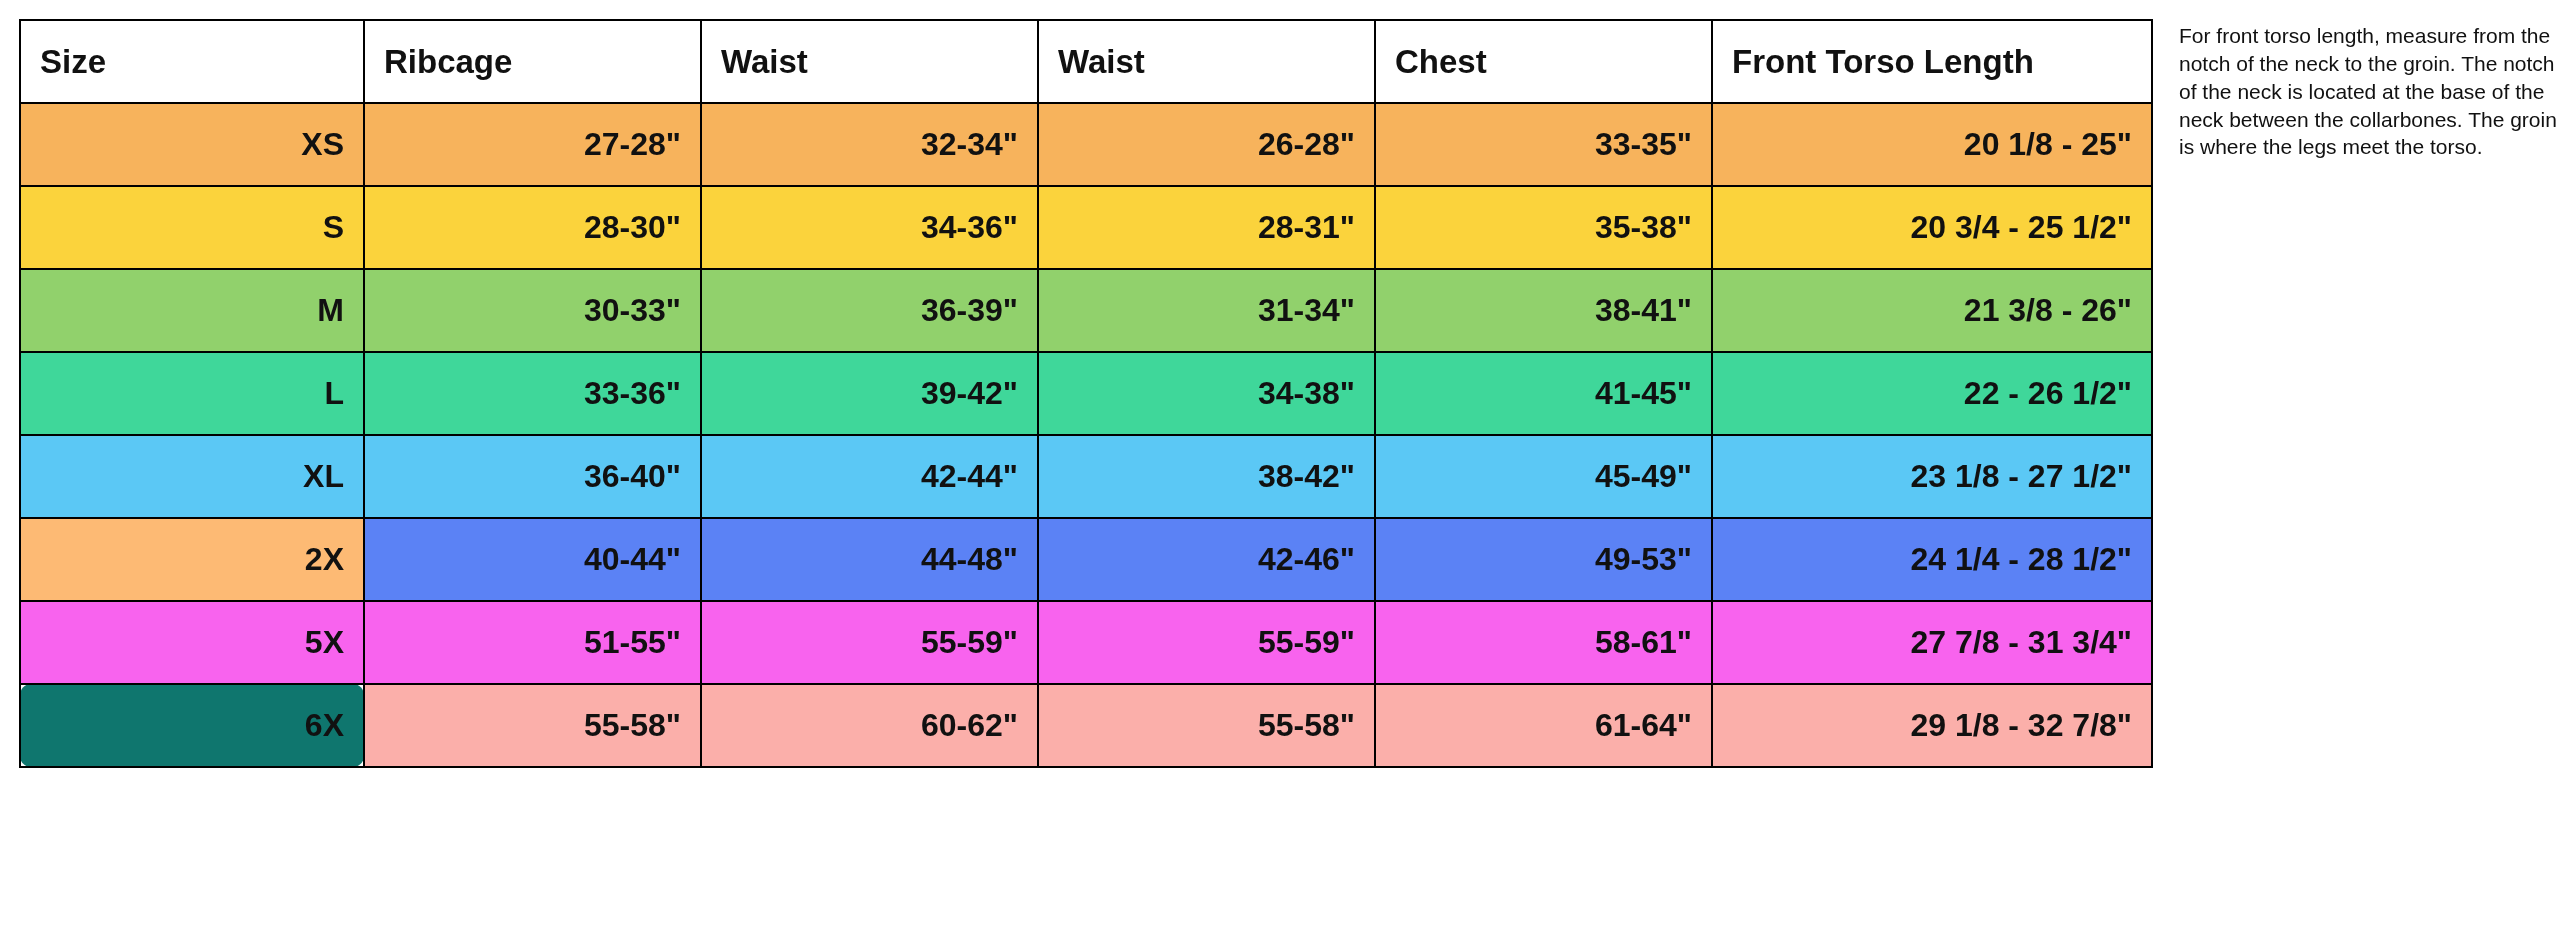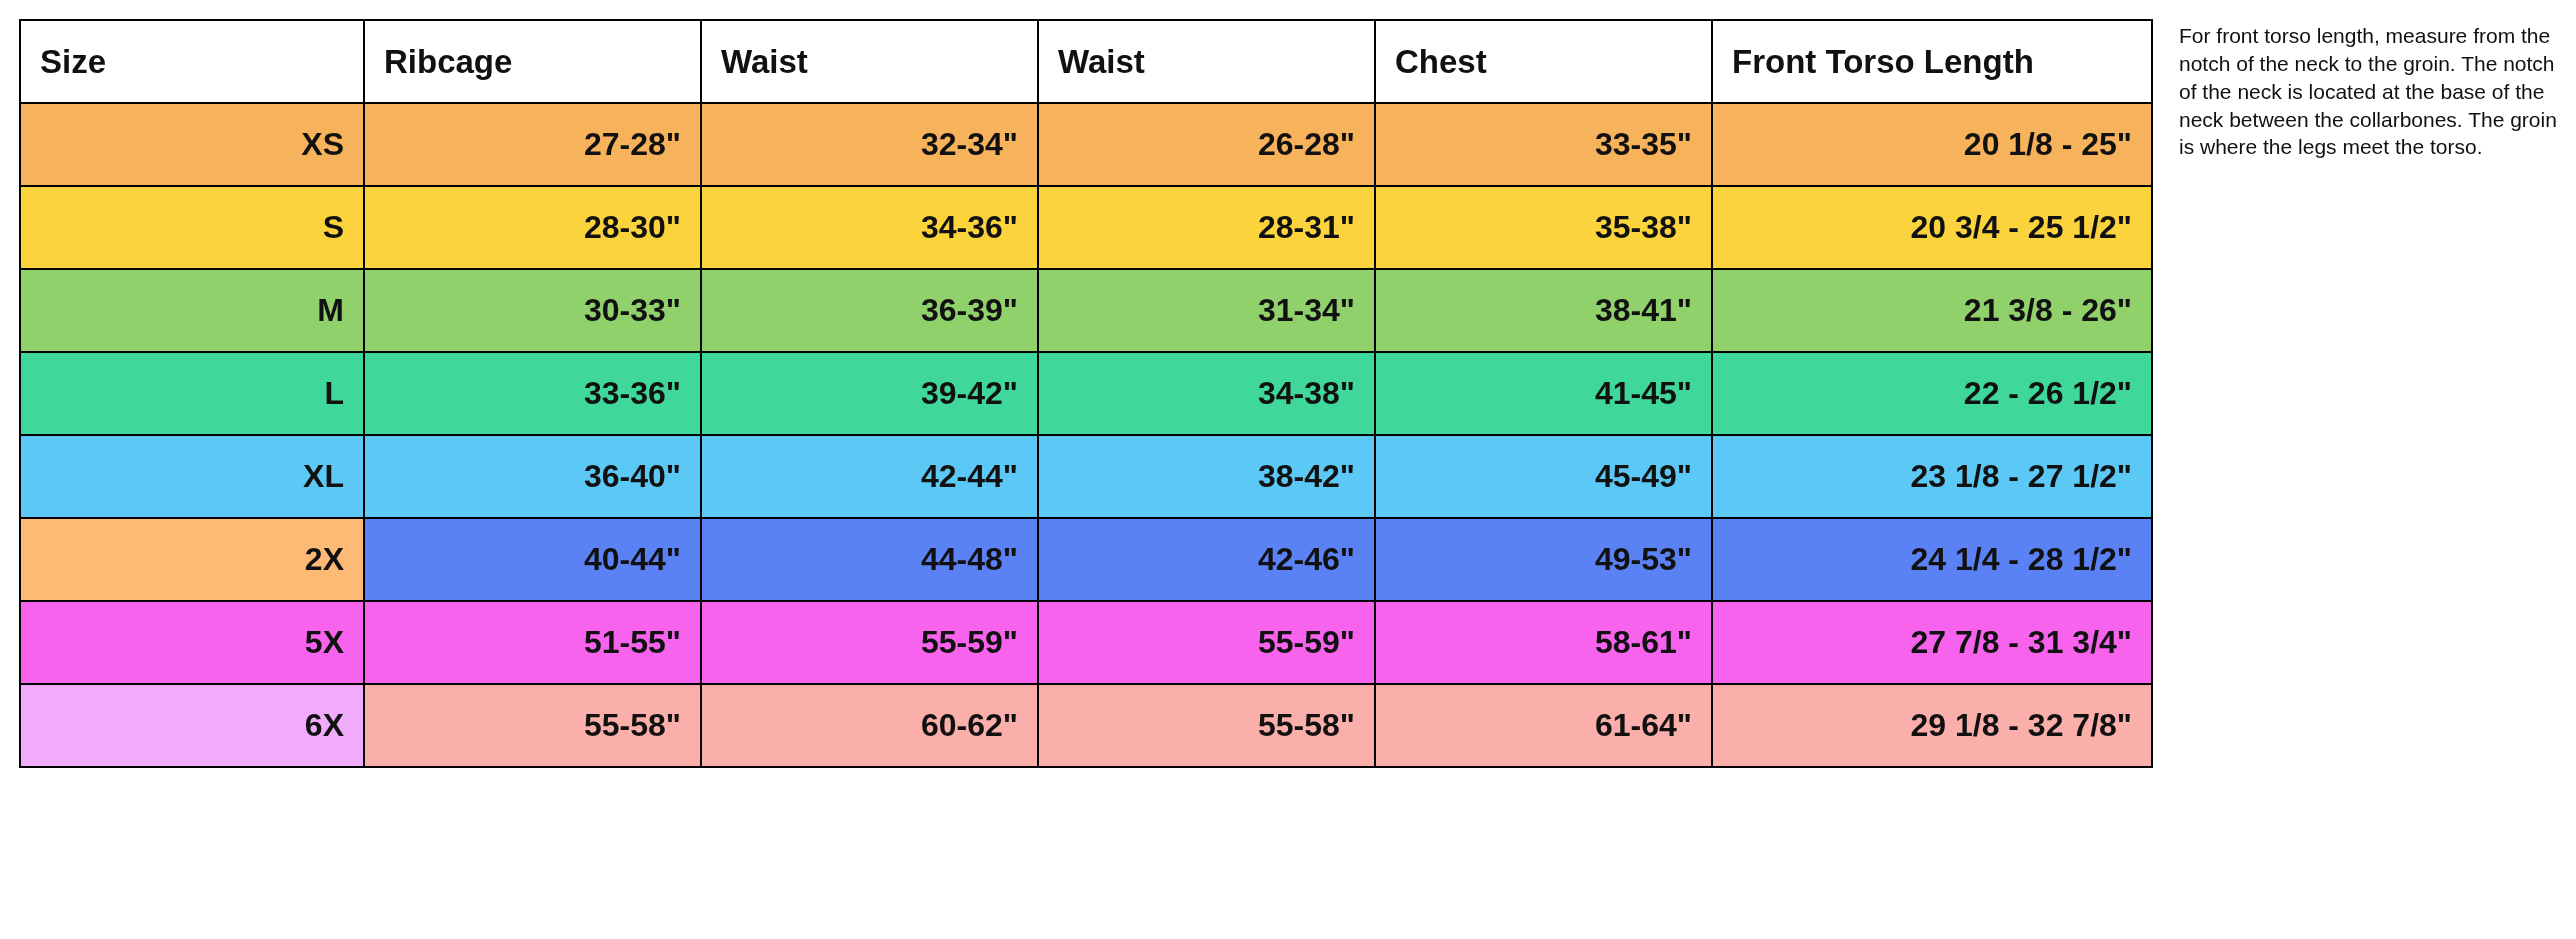--- a/index.html
+++ b/index.html
@@ -142,21 +142,21 @@
         </tr>
         <tr>
           <td style="background: rgb(248, 99, 238);">5X</td>
           <td style="background: rgb(248, 99, 238);">51-55"</td>
           <td style="background: rgb(248, 99, 238);">55-59"</td>
           <td style="background: rgb(248, 99, 238);">55-59"</td>
           <td style="background: rgb(248, 99, 238);">58-61"</td>
           <td style="background: rgb(248, 99, 238);">27 7/8 - 31 3/4"</td>
         </tr>
         <tr>
-          <td style="background: #f0abfc;">6X</td>
+          <td style="background: #0f766e; border-radius: 11px;">6X</td>
           <td style="background: rgb(251, 175, 170);">55-58"</td>
           <td style="background: rgb(251, 175, 170);">60-62"</td>
           <td style="background: rgb(251, 175, 170);">55-58"</td>
           <td style="background: rgb(251, 175, 170);">61-64"</td>
           <td style="background: rgb(251, 175, 170);">29 1/8 - 32 7/8"</td>
         </tr>
       </tbody>
   </table>
 
   <div class="note">For front torso length, measure from the notch of the neck to the groin. The notch of the neck is located at the base of the neck between the collarbones. The groin is where the legs meet the torso.</div>

